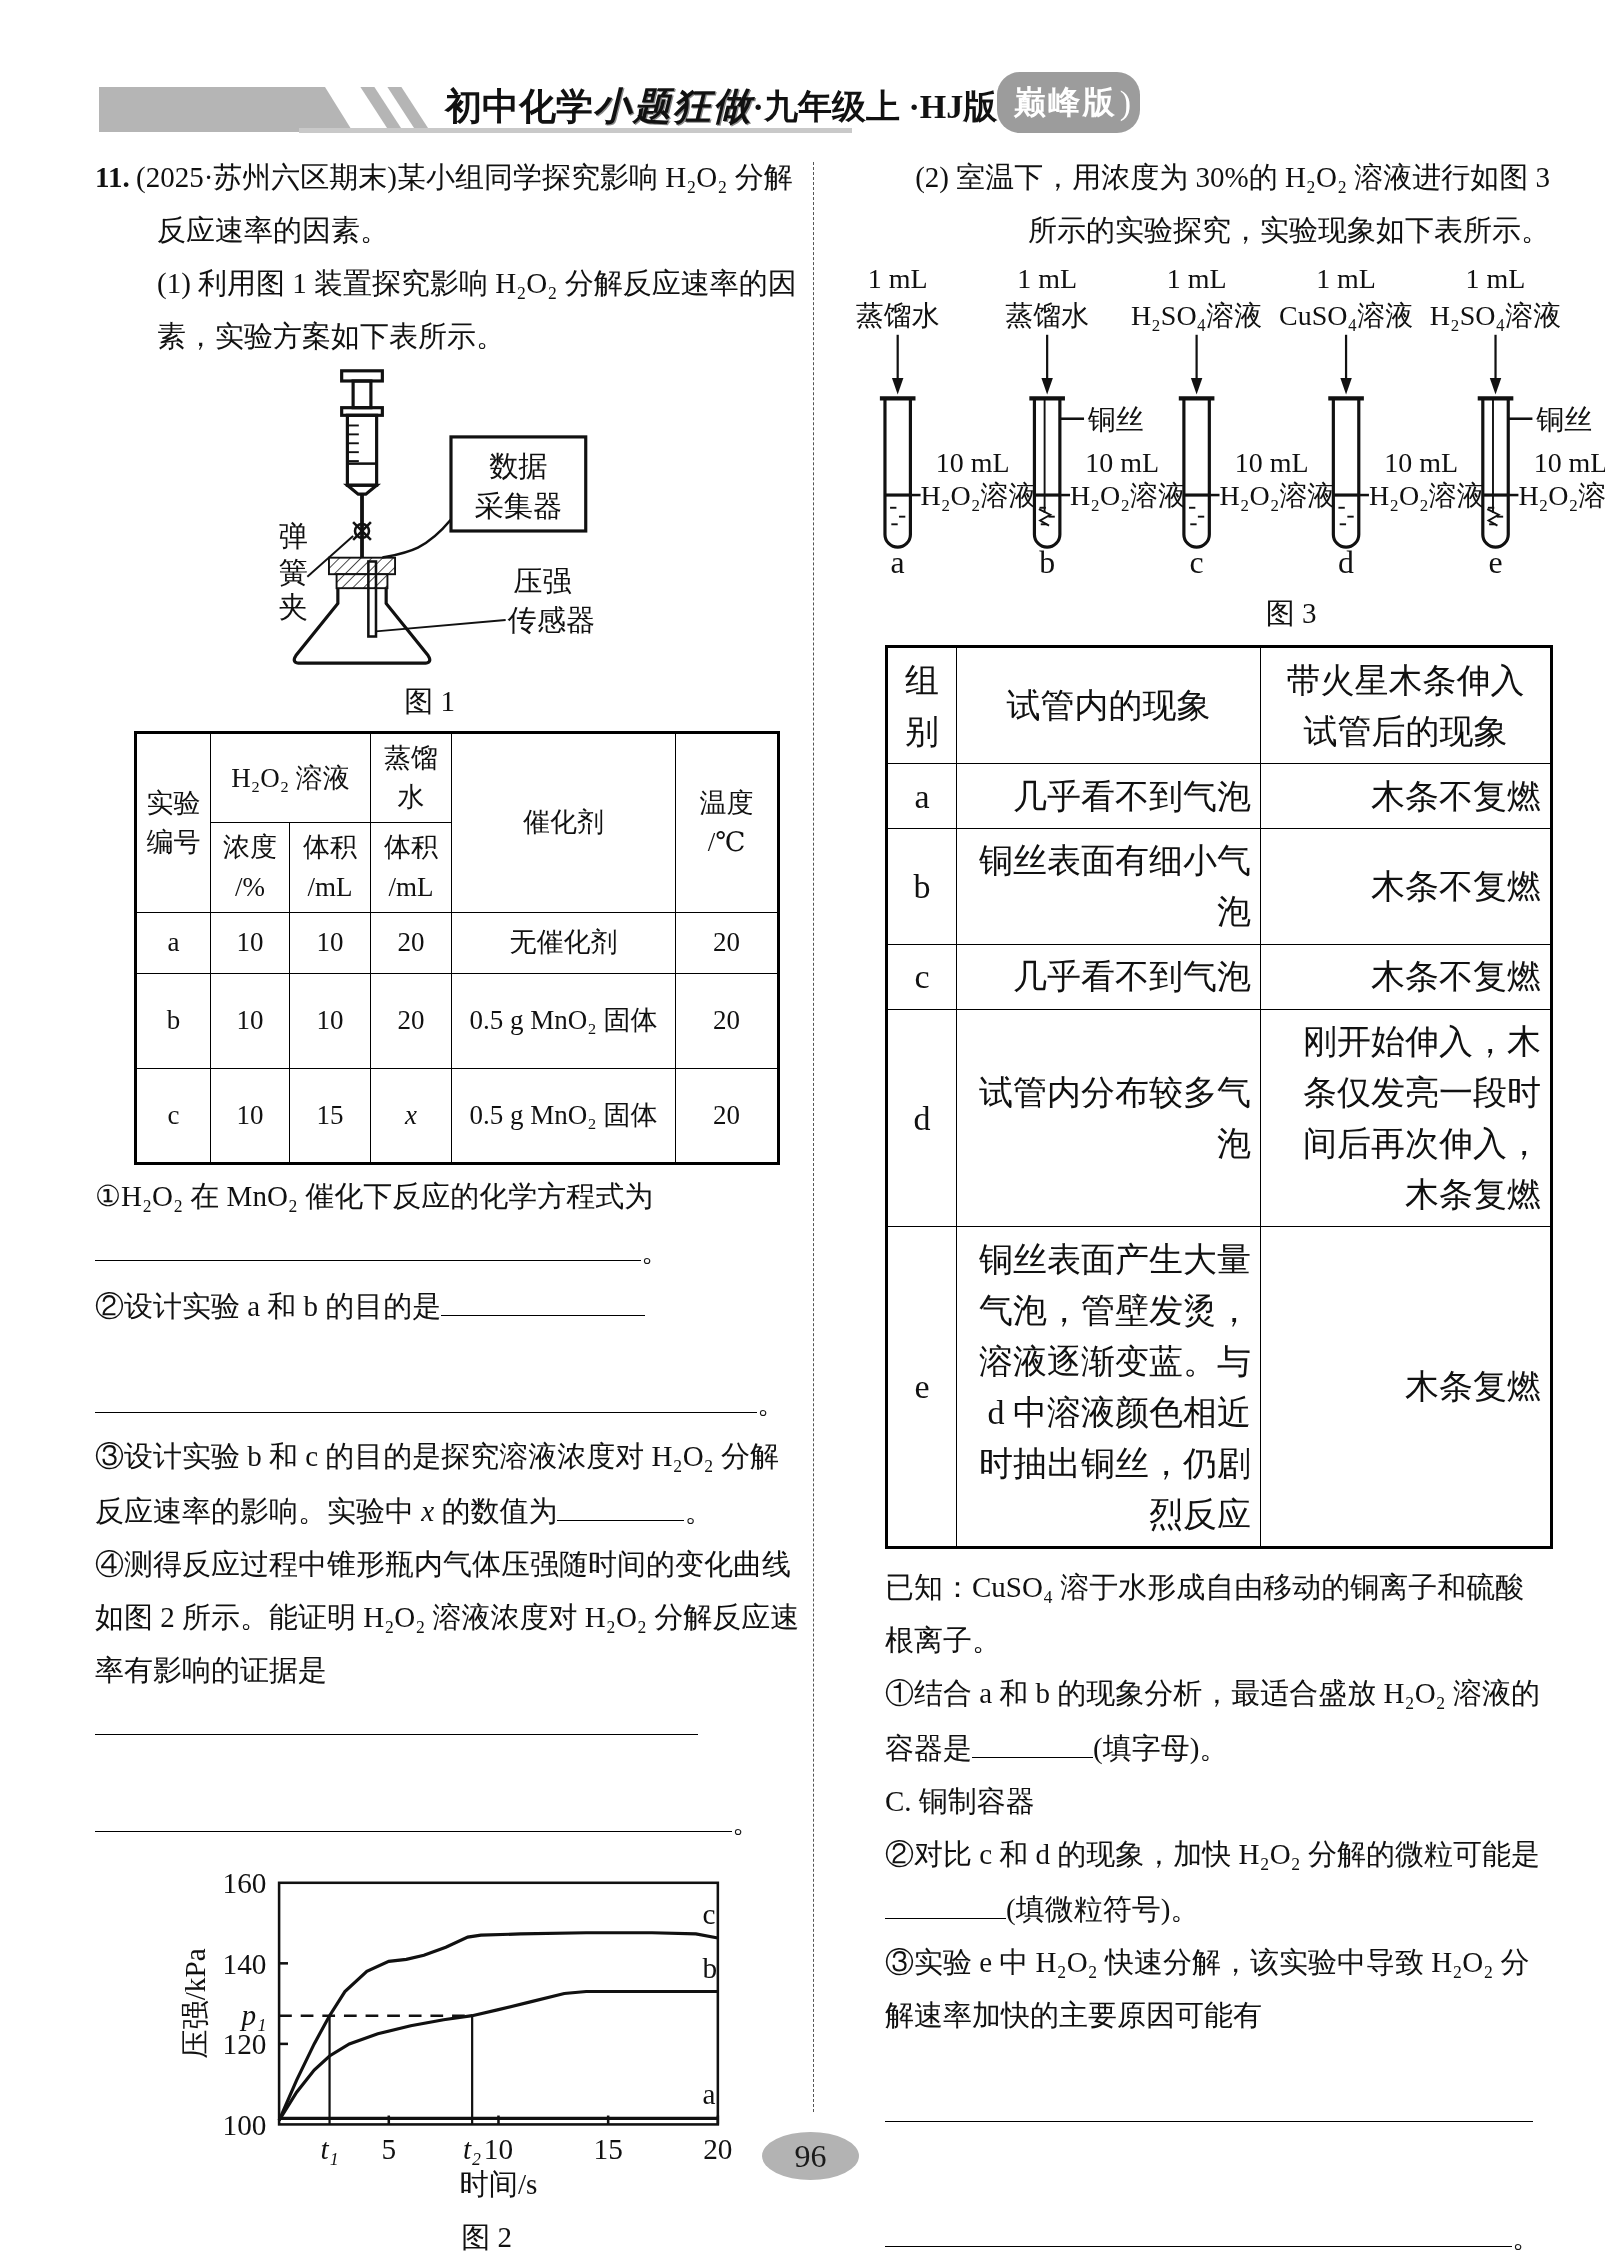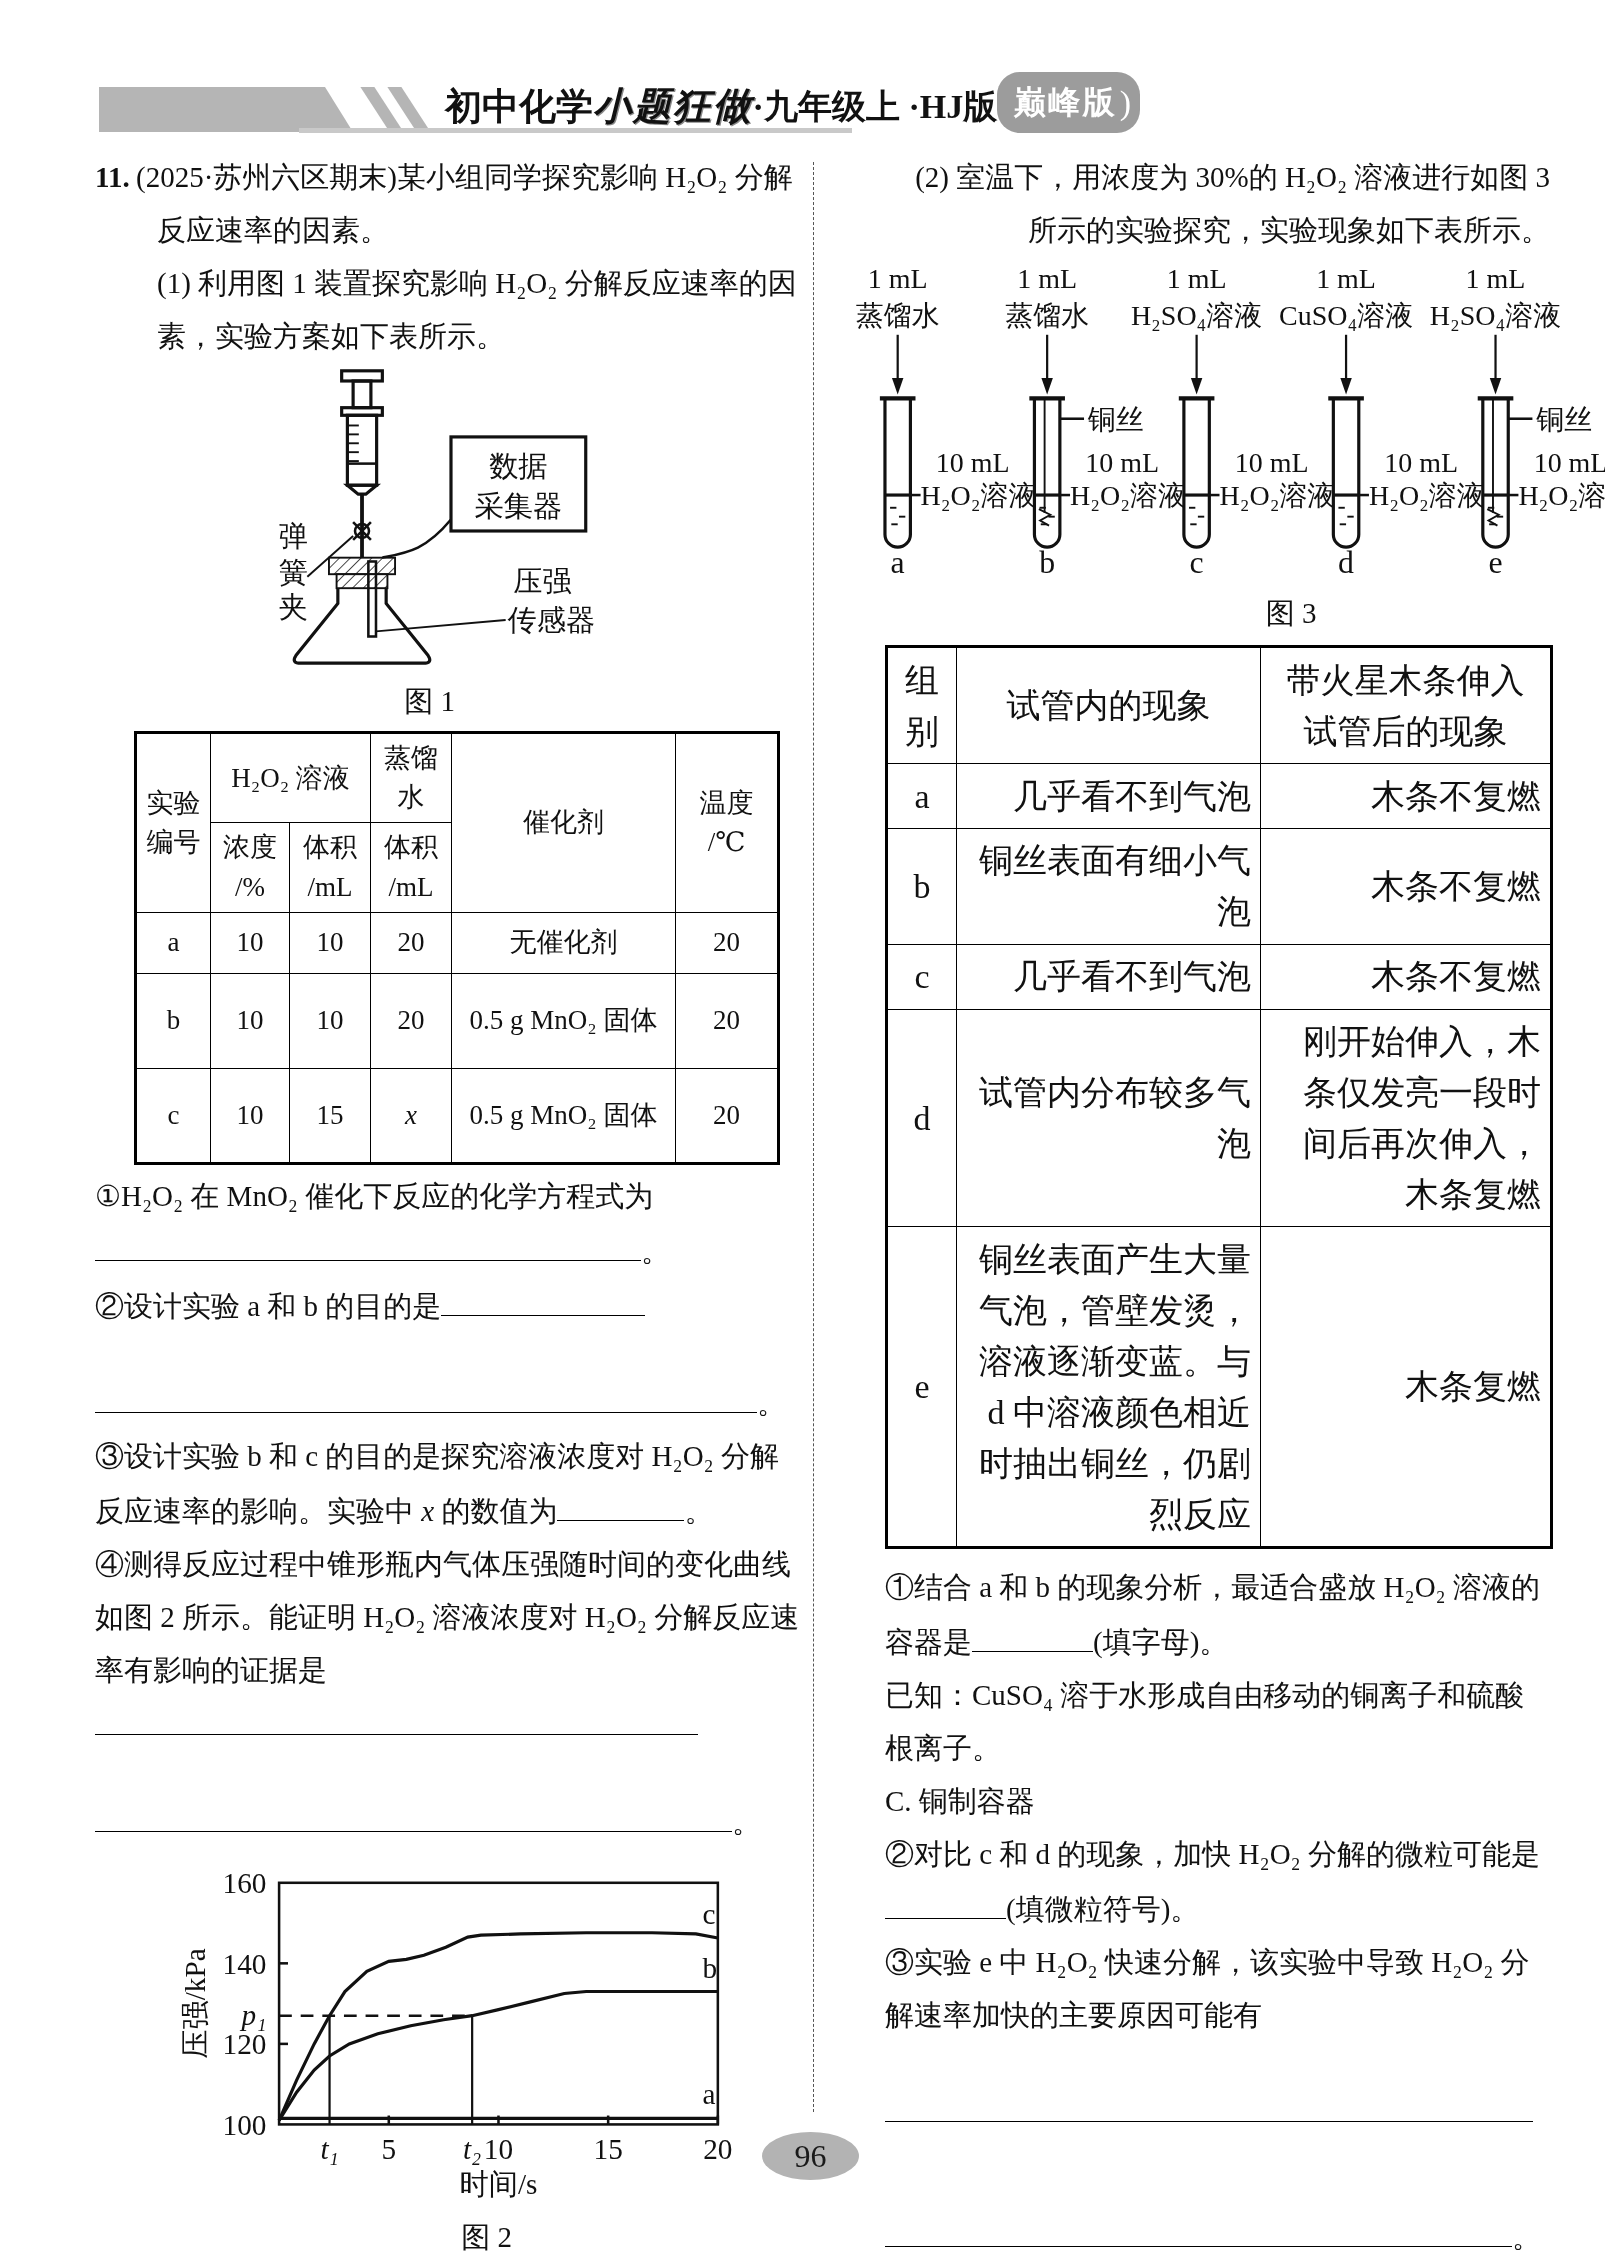--- a/index.html
+++ b/index.html
@@ -387,23 +387,23 @@
         <td>刚开始伸入，木条仅发亮一段时间后再次伸入，木条复燃</td>
       </tr>
       <tr>
         <td class="cc">e</td>
         <td>铜丝表面产生大量气泡，管壁发烫，溶液逐渐变蓝。与 d 中溶液颜色相近时抽出铜丝，仍剧烈反应</td>
         <td>木条复燃</td>
       </tr>
     </tbody>
       </table>
 
+    <p>已知：CuSO₄ 溶于水形成自由移动的铜离子和硫酸根离子。</p>
+
     <p><span>①结合 a 和 b 的现象分析，最适合盛放 H₂O₂ 溶液的容器是</span><span class="blank w190"></span><span>(填字母)。</span></p>
-
-    <p>已知：CuSO₄ 溶于水形成自由移动的铜离子和硫酸根离子。</p>
 
     <p>C. 铜制容器</p>
 
     <p><span>②对比 c 和 d 的现象，加快 H₂O₂ 分解的微粒可能是</span><span class="blank w190"></span><span>(填微粒符号)。</span></p>
 
     <p>③实验 e 中 H₂O₂ 快速分解，该实验中导致 H₂O₂ 分解速率加快的主要原因可能有</p>
 
     <p class="gap-top"><span class="blank w1020"></span></p>
     <p class="gap-top2"><span class="blank w985"></span><span>。</span></p>
   </aside>

